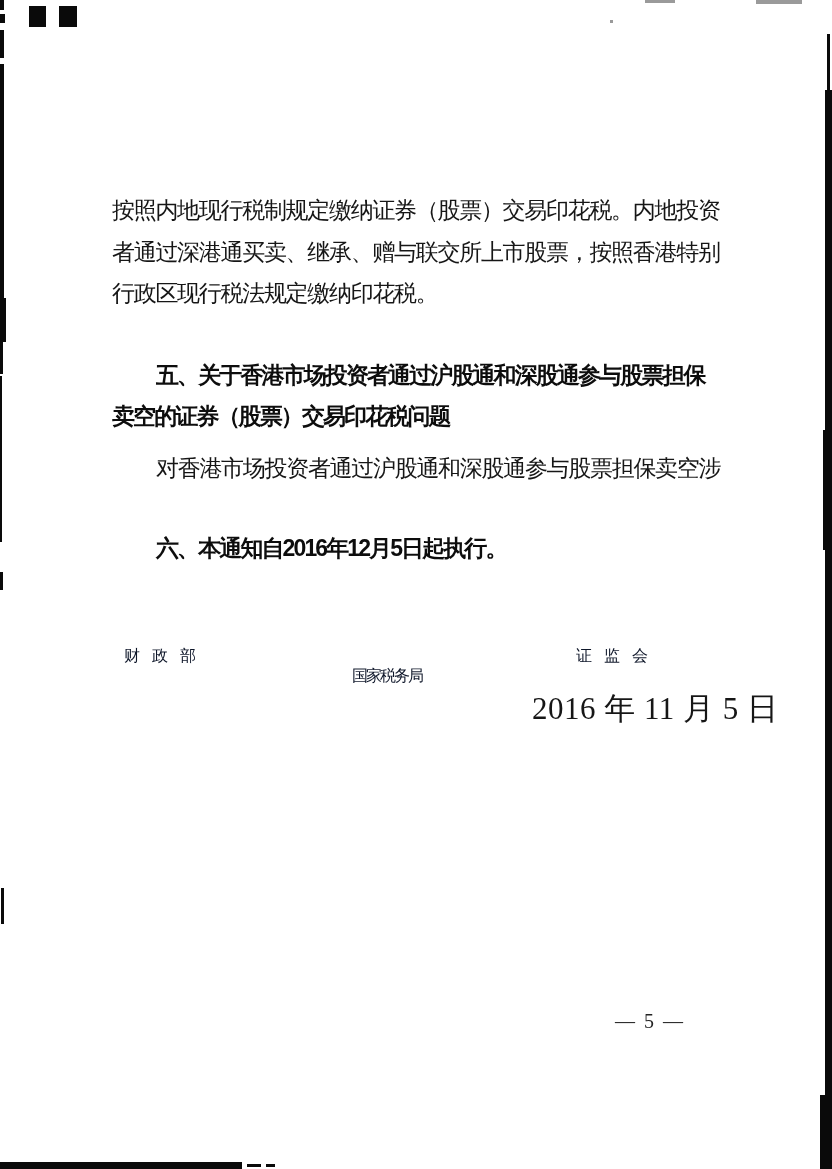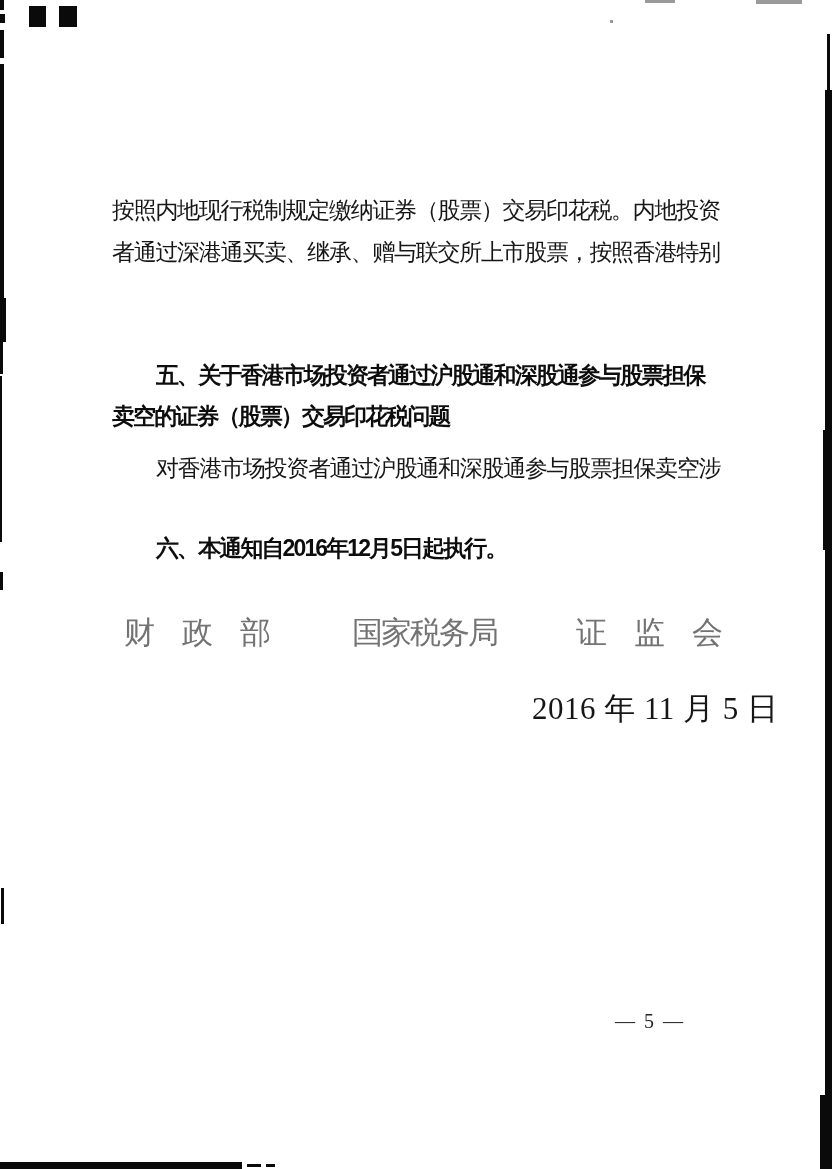--- a/index.html
+++ b/index.html
@@ -42,28 +42,28 @@
   .t4 { top: 277px; }
   .t5 { top: 318px; }
   .t6 { top: 359px; }
   .t7 { top: 411px; text-align: right; }
   .t8 { top: 452px; }
   .t9 { top: 491px; }
 
   
   .sig {
     position: absolute;
-    top: 612px;
-    font-size: 31px;
+    top: 646px;
+    font-size: 16px;
     letter-spacing: -2px;
     white-space: nowrap;
-    color: #737373;
+    color: #0f172a;
   }
   .sig-finance { left: 124px; }
-  .sig-tax     { left: 352px; }
+  .sig-tax     { left: 352px; margin-top: 20px; }
   .sig-csrc    { left: 576px; }
   .issue-date {
     position: absolute;
     top: 688px;
     left: 532px;
     font-size: 31px;
     letter-spacing: 0.5px;
     white-space: nowrap;
     color: #161616;
   }
@@ -116,20 +116,21 @@
   .ts2 { left: 756px; top: 0;    width: 46px; height: 4px; }
   .ts3 { left: 610px; top: 20px; width: 3px;  height: 3px; }
 </style>
 </head>
 <body>
 
 <div class="page">
 
   <div class="tline t1">按照内地现行税制规定缴纳证券（股票）交易印花税。内地投资</div>
   <div class="tline t2">者通过深港通买卖、继承、赠与联交所上市股票，按照香港特别</div>
+  <div class="tline t3">行政区现行税法规定缴纳印花税。</div>
   <div class="tline t6 heading">卖空的证券（股票）交易印花税问题</div>
   <div class="tline t5 indent heading">五、关于香港市场投资者通过沪股通和深股通参与股票担保</div>
   <div class="tline t7 indent">对香港市场投资者通过沪股通和深股通参与股票担保卖空涉</div>
   <div class="tline t9 indent heading">六、本通知自2016年12月5日起执行。</div>
 
   <div class="sig sig-finance">财　政　部</div>
   <div class="sig sig-tax">国家税务局</div>
   <div class="sig sig-csrc">证　监　会</div>
   <div class="issue-date">2016 年 11 月 5 日</div>
 

